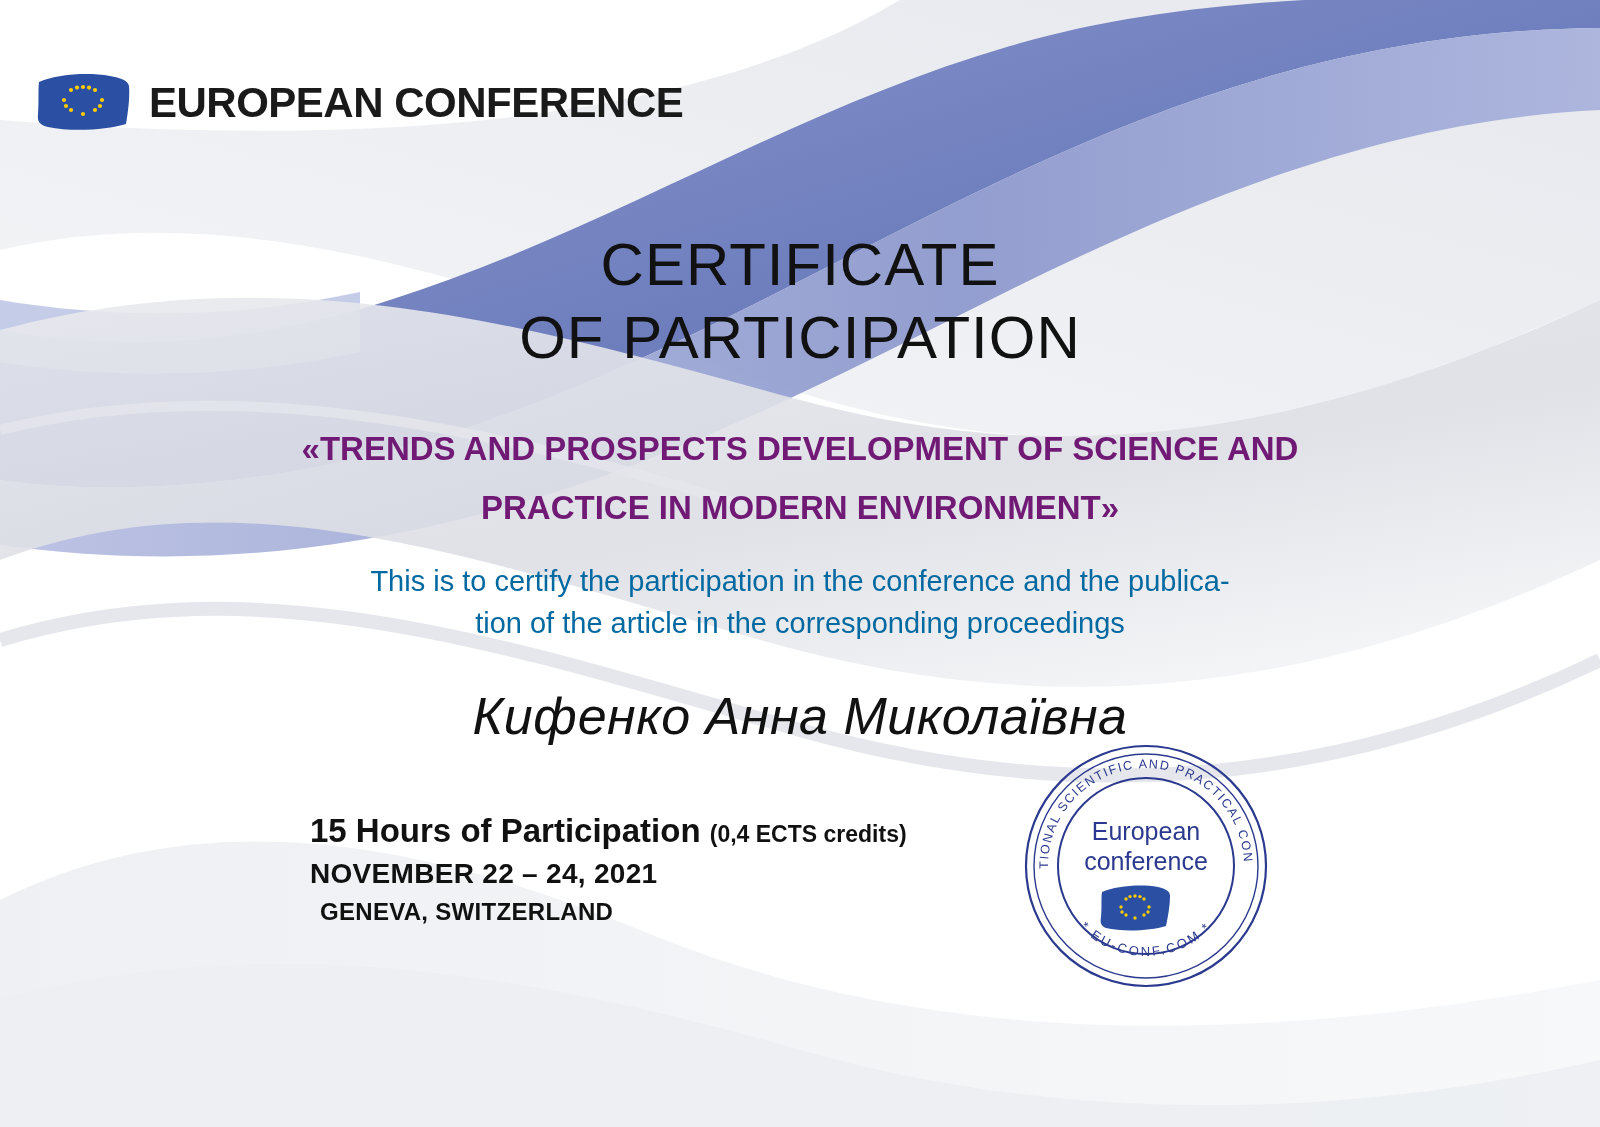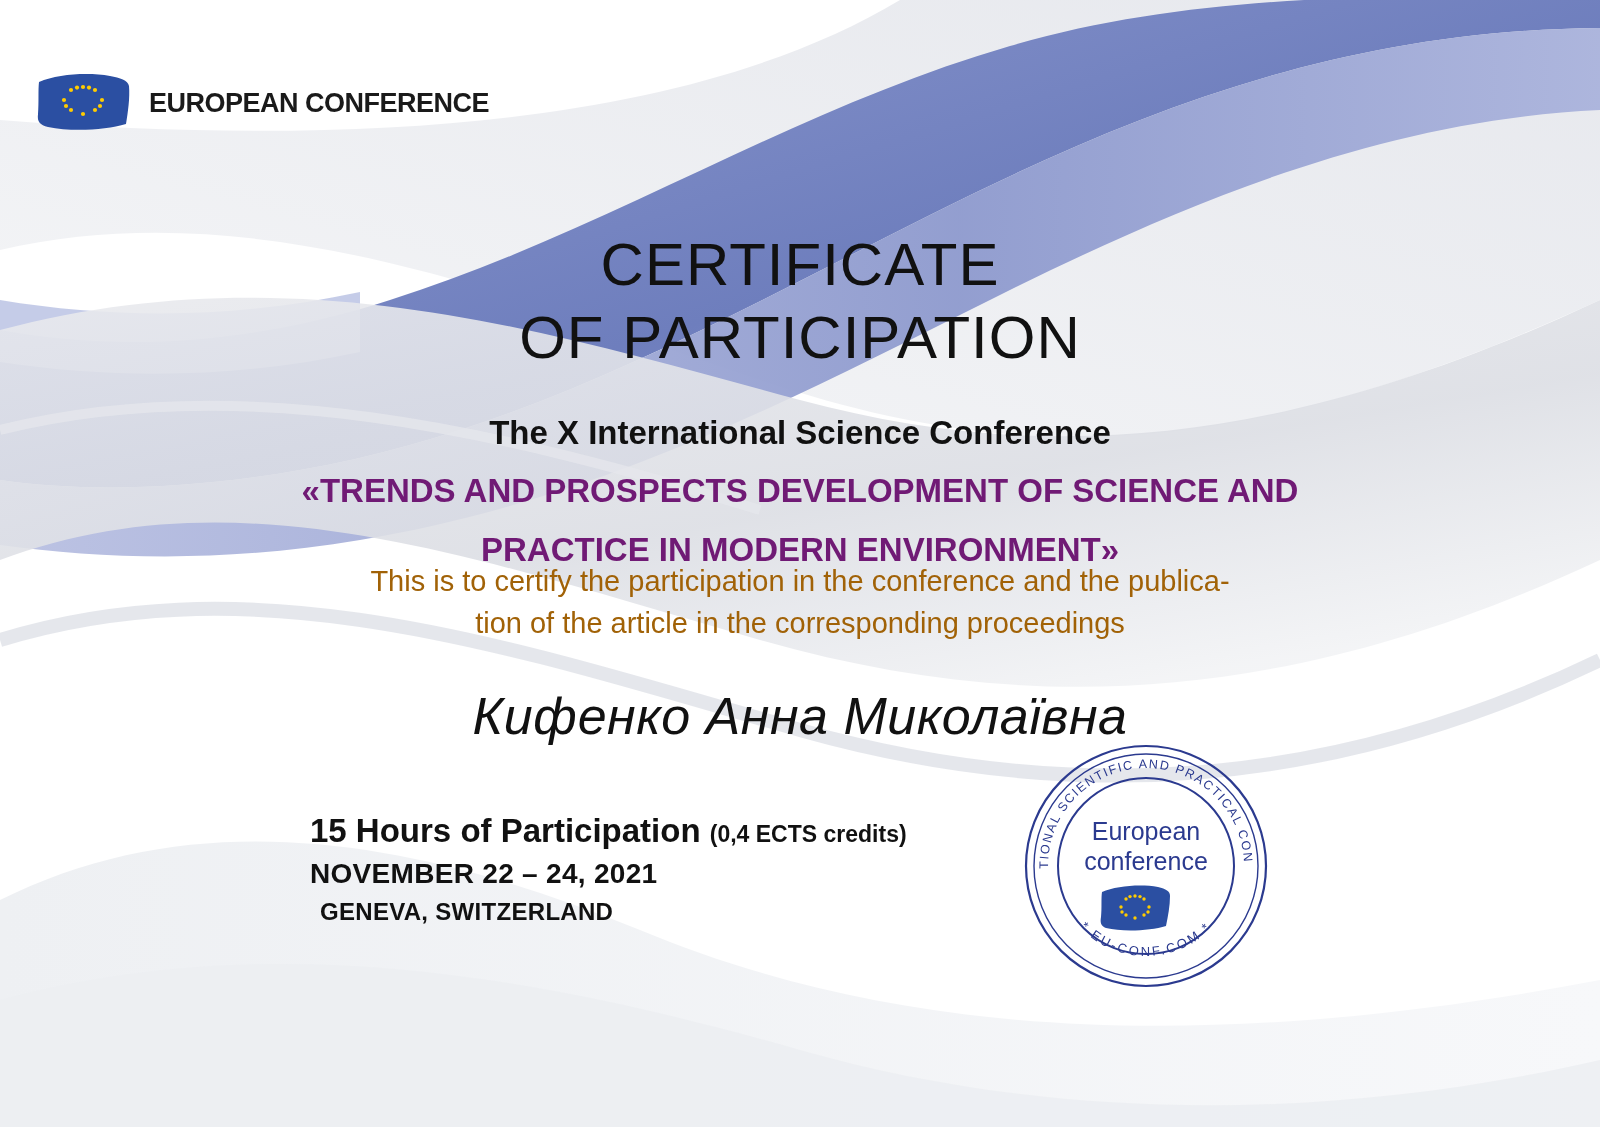--- a/index.html
+++ b/index.html
@@ -37,21 +37,21 @@
   }
   .eu-flag-brush {
     width: 95px;
     height: 62px;
     position: relative;
     margin-right: 18px;
   }
   .brand-text {
     font-family: "Liberation Sans", sans-serif;
     font-weight: bold;
-    font-size: 27px;
+    font-size: 42px;
     letter-spacing: -0.5px;
     color: #1a1a1a;
     white-space: nowrap;
   }
 
   
   .content {
     position: absolute;
     left: 0;
     top: 0;
@@ -100,21 +100,21 @@
   }
   .certify-text {
     position: absolute;
     left: 0;
     top: 560px;
     width: 1600px;
     text-align: center;
     font-family: "Liberation Sans", sans-serif;
     font-weight: normal;
     font-size: 29px;
-    color: #a16207;
+    color: #0369a1;
     line-height: 1.45;
   }
   .recipient {
     position: absolute;
     left: 0;
     top: 655px;
     width: 1600px;
     text-align: center;
     font-family: "Liberation Sans", sans-serif;
     font-style: italic;
@@ -246,21 +246,20 @@
   </div>
 
   <div class="content">
 
     <div class="title-block">
       <div class="title-line">CERTIFICATE</div>
       <div class="title-line">OF PARTICIPATION</div>
     </div>
 
     <div class="conf-block">
-      <div class="conf-name">The X International Science Conference</div>
       <div class="conf-theme">«TRENDS AND PROSPECTS DEVELOPMENT OF SCIENCE AND</div>
       <div class="conf-theme">PRACTICE IN MODERN ENVIRONMENT»</div>
     </div>
 
     <div class="certify-text">
       <div>This is to certify the participation in the conference and the publica-</div>
       <div>tion of the article in the corresponding proceedings</div>
     </div>
 
     <div class="recipient">Кифенко Анна Миколаївна</div>

